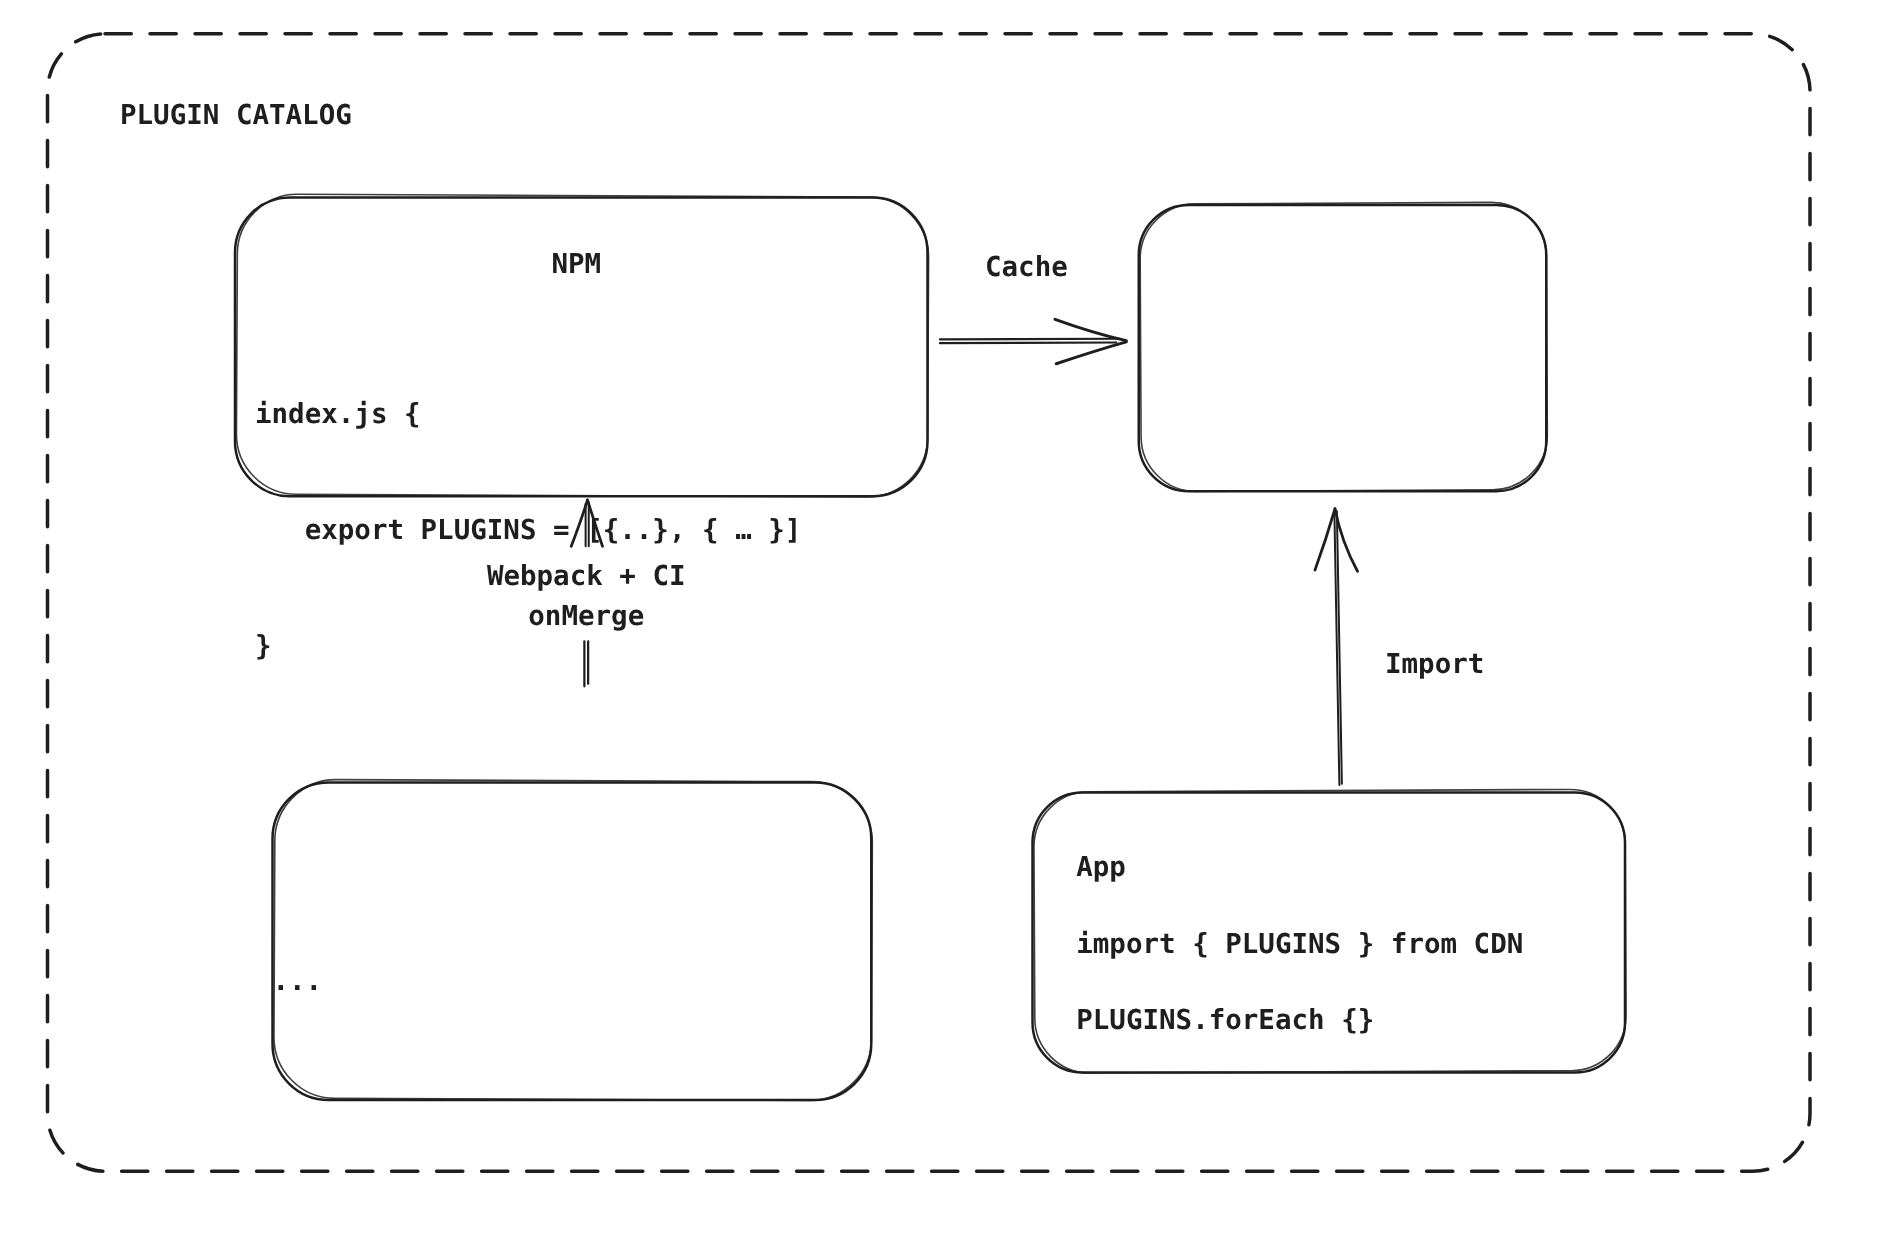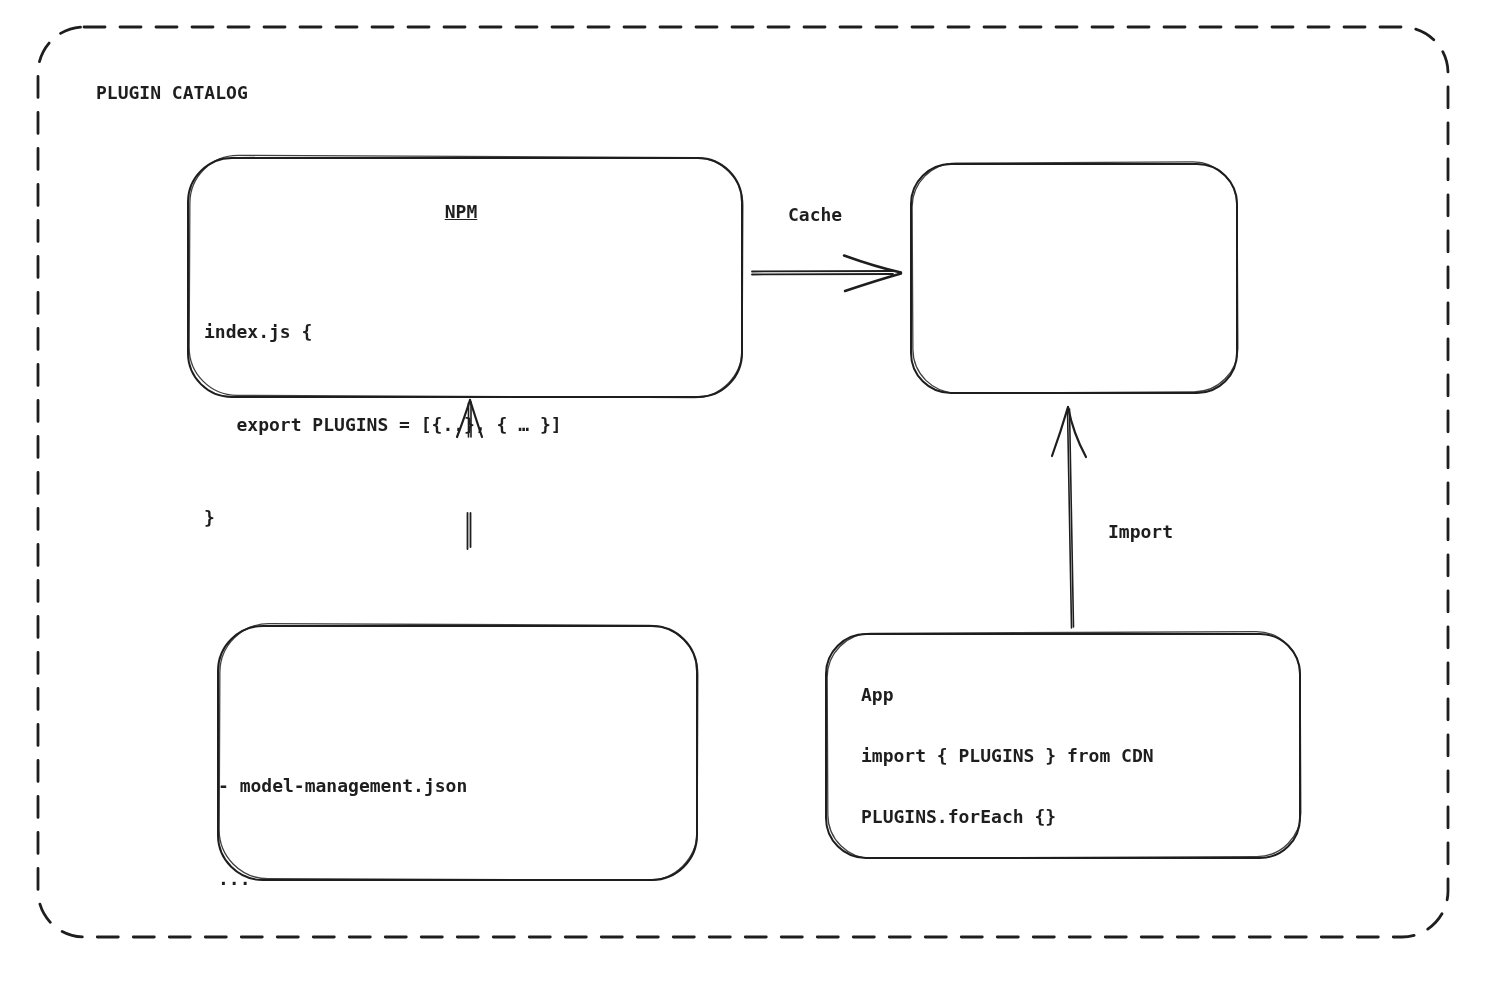--- a/index.html
+++ b/index.html
@@ -12,21 +12,21 @@
     width: 1506px;
     height: 1002px;
     background: #ffffff;
     font-family: "DejaVu Sans Mono", "Liberation Mono", monospace;
     color: #1e1e1e;
     overflow: hidden;
   }
   svg.shape { position: absolute; overflow: visible; }
   .txt {
     position: absolute;
-    font-size: 18px;
+    font-size: 22px;
     line-height: 31px;
     font-weight: 600;
     white-space: pre;
     color: #1e1e1e;
   }
   .txt-center { text-align: center; }
   .codeblock div { white-space: pre; }
 </style>
 </head>
 <body>
@@ -36,21 +36,21 @@
   <svg class="shape" style="left:0; top:0;" width="1506" height="1002">
     <rect x="38" y="27" width="1410" height="910" rx="46" ry="46" fill="none" stroke="#1e1e1e" stroke-width="2.8" stroke-dasharray="21 15" stroke-linecap="round"></rect>
   </svg>
 
   <div class="txt" style="left:96px; top:77px;">PLUGIN CATALOG</div>
 
   <svg class="shape" style="left:185px; top:155px;" width="562" height="247">
     <rect x="3" y="3" width="554" height="239" rx="44" ry="44" fill="none" stroke="#1e1e1e" stroke-width="2"></rect>
     <rect x="4.5" y="1.5" width="553" height="240" rx="48" ry="48" fill="none" stroke="#1e1e1e" stroke-width="1.3" opacity="0.85" transform="rotate(0.28 280 122)"></rect>
   </svg>
-  <div class="txt txt-center" style="left:187px; top:196px; width:548px;text-decoration:underline;">NPM</div>
+  <div class="txt txt-center" style="left:187px; top:196px; width:548px;">NPM</div>
   <div class="txt codeblock" style="left:204px; top:254px;">
     <div>index.js {</div>
     <div>   export PLUGINS = [{..}, { … }]</div>
     <div>}</div>
   </div>
 
   <svg class="shape" style="left:748px; top:238px;" width="160" height="72">
     <path d="M4,33.5 L147,33" fill="none" stroke="#1e1e1e" stroke-width="1.8" stroke-linecap="round"></path>
     <path d="M4,36.5 L145,36" fill="none" stroke="#1e1e1e" stroke-width="1.8" stroke-linecap="round"></path>
     <path d="M96,17.5 Q128,29 153,34.5" fill="none" stroke="#1e1e1e" stroke-width="2.4" stroke-linecap="round"></path>
@@ -64,28 +64,29 @@
   </svg>
 
   <svg class="shape" style="left:450px; top:394px;" width="40" height="160">
     <path d="M20,6 Q15,22 7,43" fill="none" stroke="#1e1e1e" stroke-width="2.2" stroke-linecap="round"></path>
     <path d="M20,6 Q25,22 32,43" fill="none" stroke="#1e1e1e" stroke-width="2.2" stroke-linecap="round"></path>
     <path d="M18.5,9 L18.5,43" fill="none" stroke="#1e1e1e" stroke-width="1.6" stroke-linecap="round"></path>
     <path d="M21,8 L21,43" fill="none" stroke="#1e1e1e" stroke-width="1.6" stroke-linecap="round"></path>
     <path d="M17.5,119 L17.5,155" fill="none" stroke="#1e1e1e" stroke-width="1.8" stroke-linecap="round"></path>
     <path d="M20.5,119 L20.5,153" fill="none" stroke="#1e1e1e" stroke-width="1.8" stroke-linecap="round"></path>
   </svg>
+  <div class="txt txt-center" style="left:319px; top:446px; width:300px;">Webpack + CI</div>
+  <div class="txt txt-center" style="left:319px; top:478px; width:300px;">onMerge</div>
 
 
   <svg class="shape" style="left:215px; top:623px;" width="486" height="261">
     <rect x="3" y="3" width="479" height="254" rx="45" ry="45" fill="none" stroke="#1e1e1e" stroke-width="2"></rect>
     <rect x="4.5" y="1.5" width="478" height="255" rx="49" ry="49" fill="none" stroke="#1e1e1e" stroke-width="1.3" opacity="0.85" transform="rotate(0.25 242 130)"></rect>
   </svg>
   <div class="txt codeblock" style="left:218px; top:708px;">
-    <div>- model-management.json</div>
     <div>...</div>
   </div>
 
   <svg class="shape" style="left:1046px; top:401px;" width="50" height="232">
     <path d="M22,6 Q15,30 6,55" fill="none" stroke="#1e1e1e" stroke-width="2.2" stroke-linecap="round"></path>
     <path d="M22,6 Q27,32 40,56" fill="none" stroke="#1e1e1e" stroke-width="2.2" stroke-linecap="round"></path>
     <path d="M21.5,8 L25.5,227" fill="none" stroke="#1e1e1e" stroke-width="1.6" stroke-linecap="round"></path>
     <path d="M23.5,8 L27.5,226" fill="none" stroke="#1e1e1e" stroke-width="1.6" stroke-linecap="round"></path>
   </svg>
   <div class="txt" style="left:1108px; top:516px;">Import</div>

